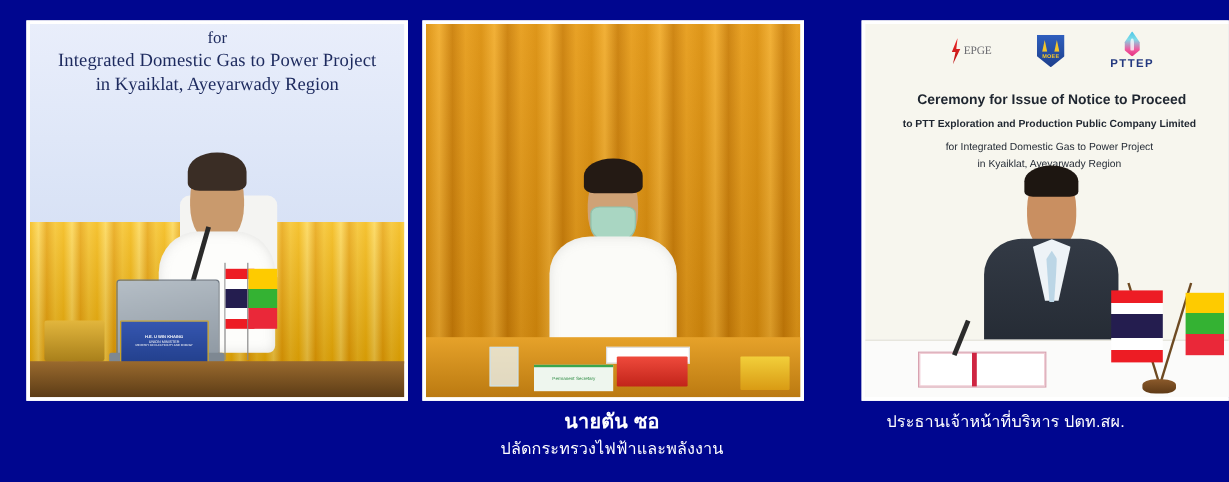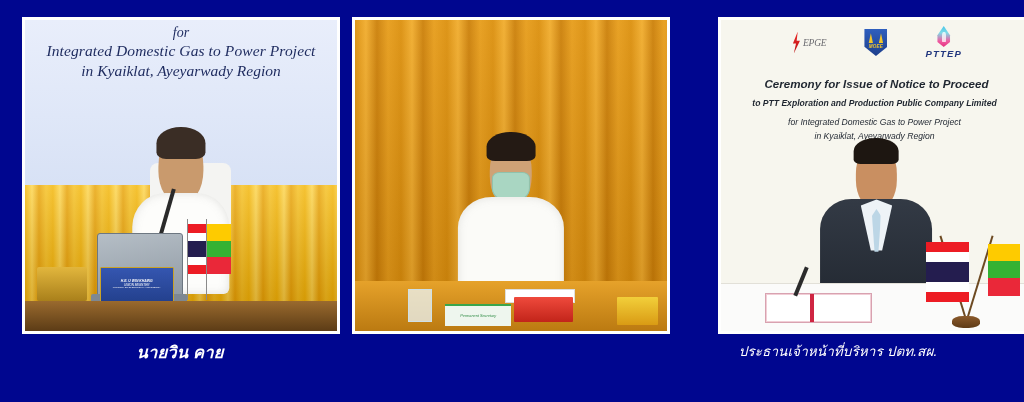--- a/index.html
+++ b/index.html
@@ -11,21 +11,20 @@
     height: 402px;
     background: #000b8c;
     font-family: "Liberation Sans", sans-serif;
     overflow: hidden;
   }
   .stage {
     position: relative;
     width: 1024px;
     height: 402px;
     background: #00068f;
-    font-style: italic;
   }
 
   
   .panel {
     position: absolute;
     top: 17px;
     width: 318px;
     height: 317px;
     background: #ffffff;
     border: 3px solid #ffffff;
@@ -638,21 +637,24 @@
         <div class="p3-pole-a"></div>
         <div class="p3-pole-b"></div>
         <div class="p3-cloth-th"></div>
         <div class="p3-cloth-mm"></div>
         <div class="p3-stand-base"></div>
       </div>
     </div>
   </div>
 
   <div class="caption" id="caption-1">
-    <div class="cap-name">นายวิน คาย</div>
   </div>
 
+  <div class="caption" id="caption-2">
+    <div class="cap-name">นายตัน ซอ</div>
+    <div class="cap-role">ปลัดกระทรวงไฟฟ้าและพลังงาน</div>
+  </div>
 
   <div class="caption" id="caption-3">
     <div class="cap-role">ประธานเจ้าหน้าที่บริหาร ปตท.สผ.</div>
   </div>
 
 </div>
 
 </body></html>

